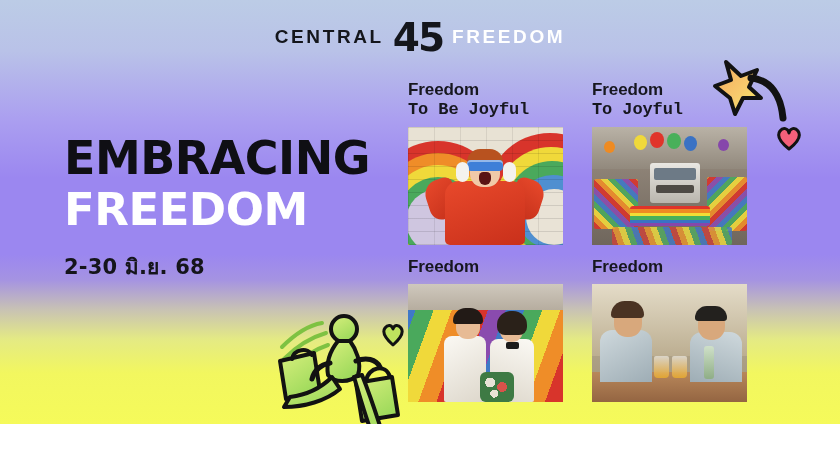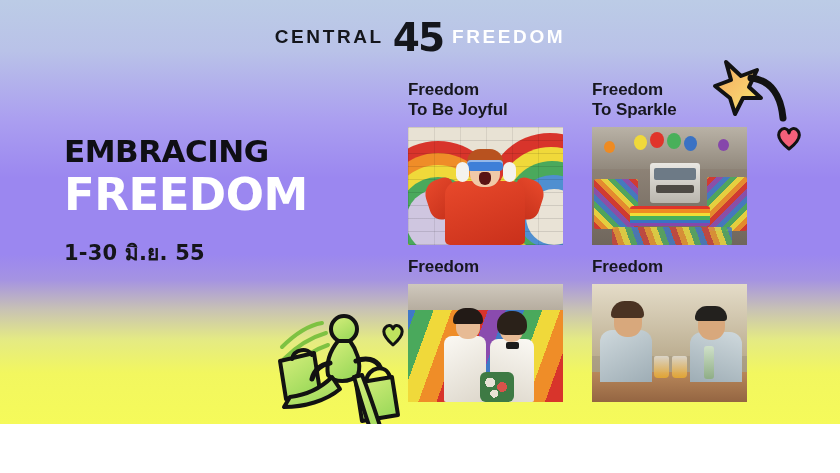--- a/index.html
+++ b/index.html
@@ -38,21 +38,21 @@
   .brand-pattana{ color:#ffffff; }
   .brand-45{
     font-size:39px; font-weight:900; color:#14161c;
     letter-spacing:-2px; line-height:1;
     position:relative; top:1px; font-family:"DejaVu Sans", sans-serif;
   }
 
   
   #headline{ position:absolute; left:64px; top:136px; width:330px; }
   #title-embracing{
-    font-size:31px; font-weight:900; color:#0f0f14;
+    font-size:46px; font-weight:900; color:#0f0f14;
     letter-spacing:-0.5px; line-height:0.98;
     font-family:"DejaVu Sans", sans-serif;
   }
   #title-freedom{
     font-size:45px; font-weight:900; color:#ffffff;
     letter-spacing:-0.5px; line-height:1.05; margin-top:5px;
     font-family:"DejaVu Sans", sans-serif;
   }
   #date-line{
     font-size:21px; font-weight:700; color:#15151b;
@@ -70,21 +70,21 @@
     position:absolute; left:408px; top:80px;
     display:grid; grid-template-columns:155px 155px;
     column-gap:29px; row-gap:12px;
   }
   .cell{ width:155px; }
   .cell-label{
     font-size:17px; font-weight:700; color:#17171f;
     line-height:1.18; margin-bottom:7px; letter-spacing:-0.1px;
     white-space:nowrap;
   }
-  .cell-label .l2{ display:block; }
+  .cell-label .l2{ display:block;font-family:Liberation Mono, monospace; }
   .photo{
     width:155px; height:118px; position:relative;
     overflow:hidden; display:block;
   }
 
   
   .ph-joyful{ background:#e8e2d4; }
   .rainbow-wall{ position:absolute; inset:0; }
   .rb-arc{ position:absolute; border-radius:50%; }
   .brick-overlay{
@@ -279,21 +279,21 @@
 
   <div id="brand">
     <span class="brand-word brand-central">CENTRAL</span>
     <span class="brand-45">45</span>
     <span class="brand-word brand-pattana">FREEDOM</span>
   </div>
 
   <div id="headline">
     <div id="title-embracing">EMBRACING</div>
     <div id="title-freedom">FREEDOM</div>
-    <div id="date-line">1-30 มิ.ย. 55</div>
+    <div id="date-line">2-30 มิ.ย. 68</div>
   </div>
 
   <div id="grid">
 
     <div class="cell">
       <div class="cell-label">
         <span>Freedom</span>
         <span class="l2">To Be Joyful</span>
       </div>
       <div class="photo ph-joyful">
@@ -320,21 +320,21 @@
         <div class="p1-mouth"></div>
         <div class="p1-hp-l"></div>
         <div class="p1-hp-r"></div>
         <span class="sr-only">Person in red denim jacket with headphones shouting joyfully in front of a rainbow painted brick wall</span>
       </div>
     </div>
 
     <div class="cell">
       <div class="cell-label">
         <span>Freedom</span>
-        <span class="l2">To Sparkle</span>
+        <span class="l2">To Joyful</span>
       </div>
       <div class="photo ph-sparkle">
         <div class="parade-bldg"></div>
         <div class="parade-street"></div>
         <div class="p2-truck"></div>
         <div class="p2-truck-win"></div>
         <div class="p2-truck-grill"></div>
         <div class="balloon" style="left:42px;top:8px;width:13px;height:15px;background:#f0d93a;"></div>
         <div class="balloon" style="left:58px;top:5px;width:14px;height:16px;background:#e0342a;"></div>
         <div class="balloon" style="left:75px;top:6px;width:14px;height:16px;background:#49b05a;"></div>

